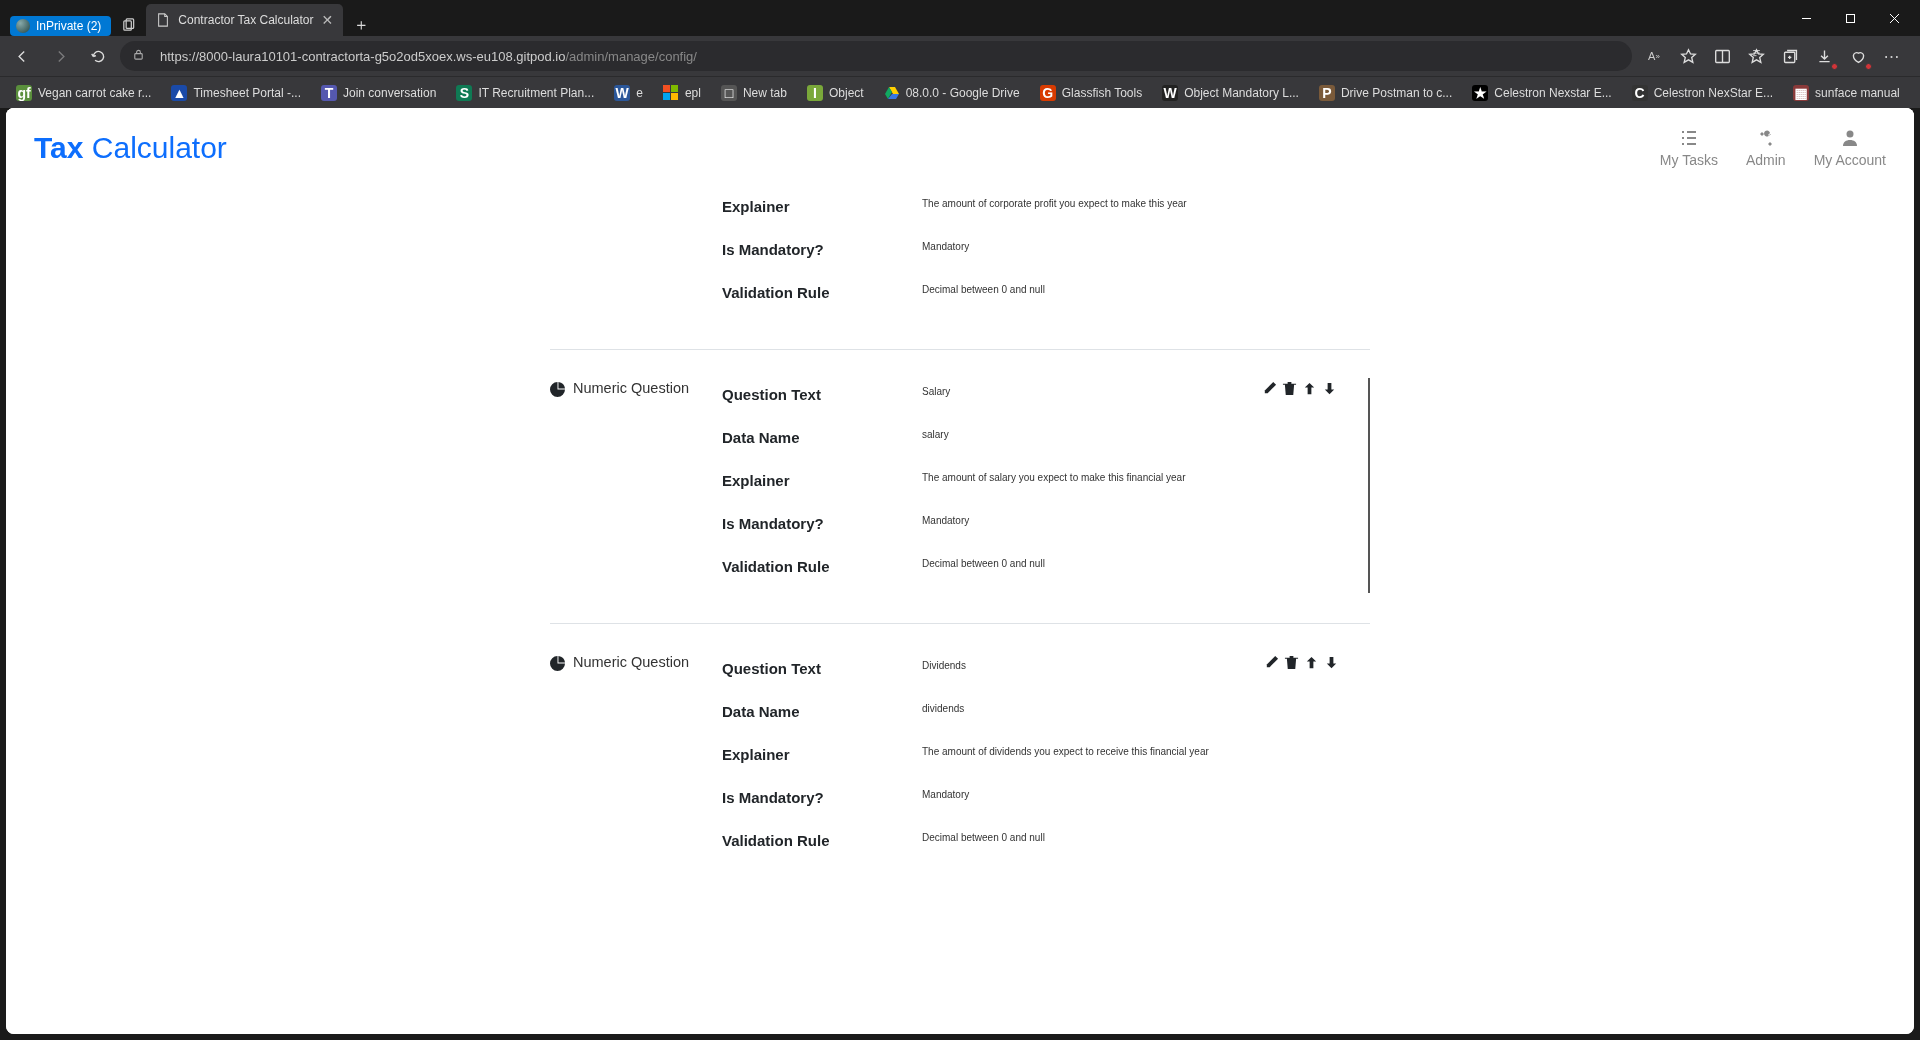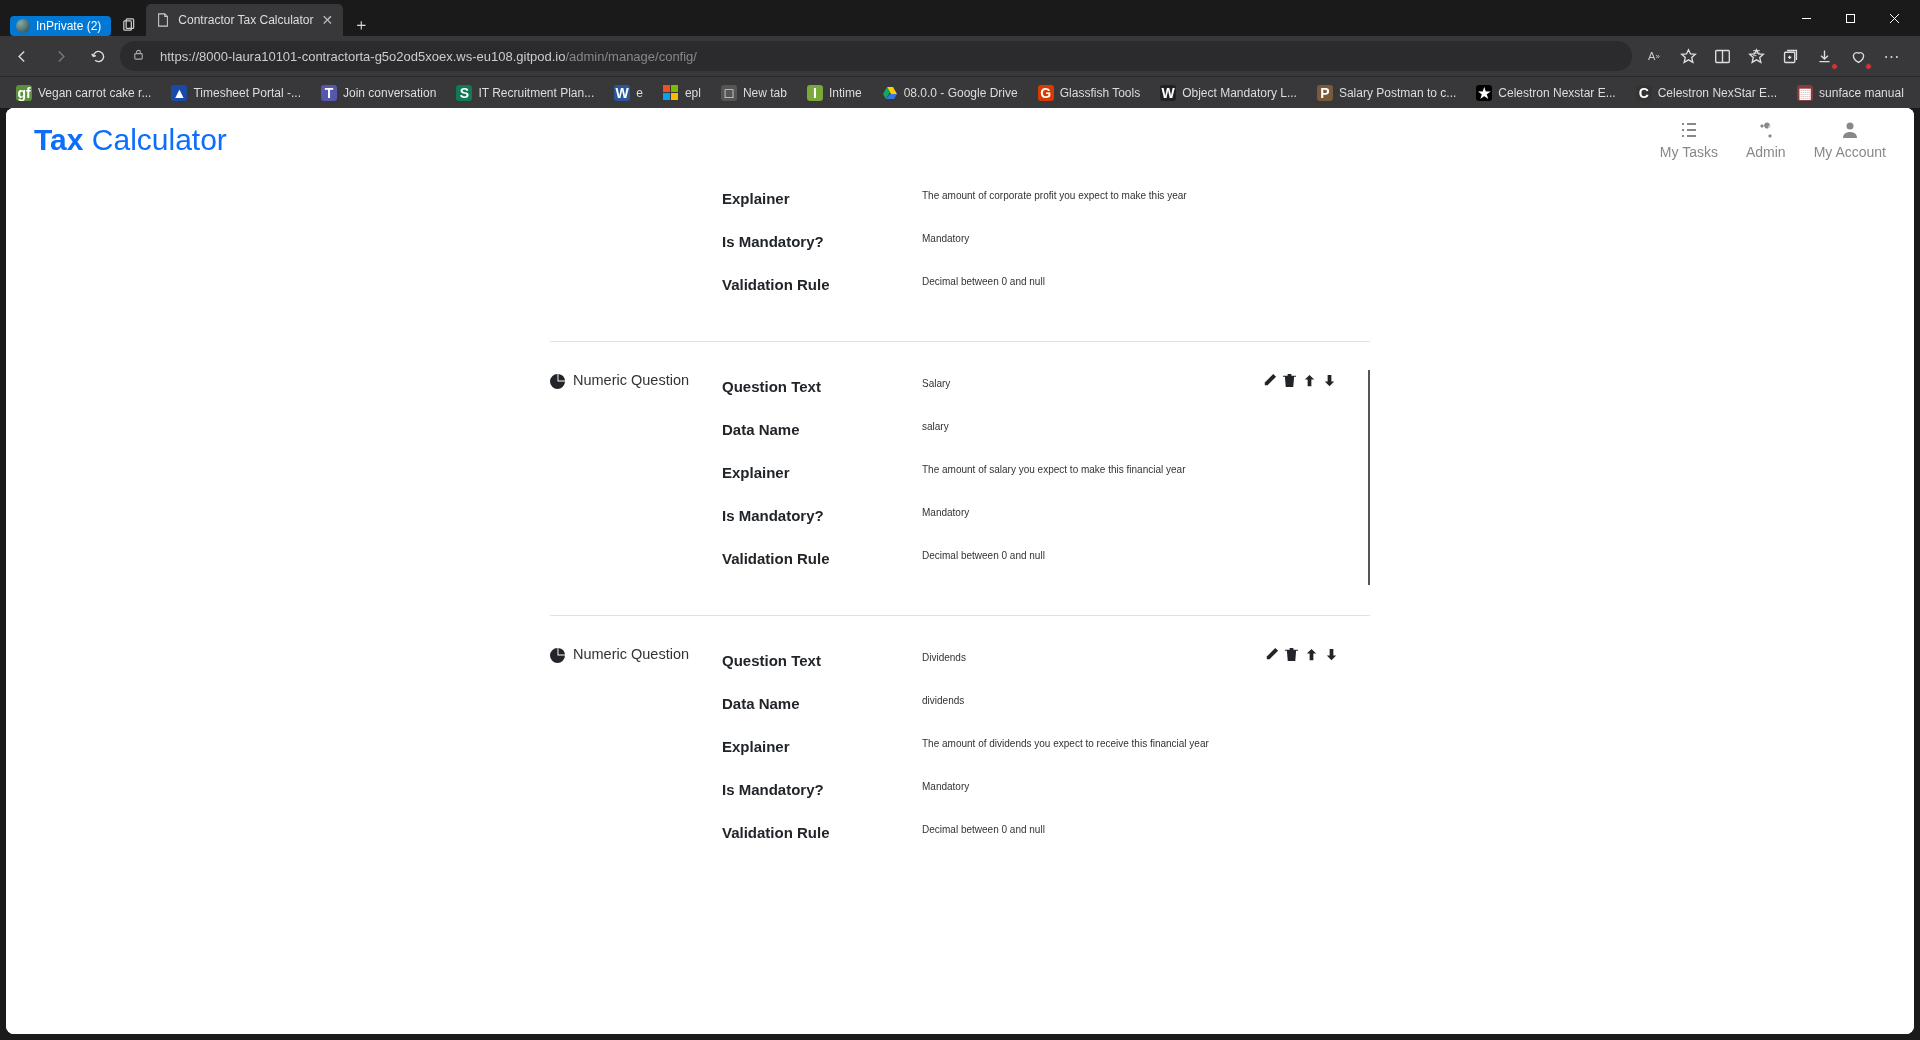--- a/index.html
+++ b/index.html
@@ -31,21 +31,21 @@
   .bk { display: flex; align-items: center; gap: 6px; color: #ddd; font-size: 12px; padding: 4px 8px; white-space: nowrap; border-radius: 4px; max-width: 160px; }
   .bk .favicon { width: 16px; height: 16px; border-radius: 3px; display: inline-flex; align-items: center; justify-content: center; font-size: 14px; font-weight: bold; color: #fff; flex-shrink: 0; }
   .bk-label { overflow: hidden; text-overflow: ellipsis;}
   .bk-overflow { color: #ccc; margin-left: auto; padding: 0 10px; }
 
   
   .viewport { position: absolute; left: 6px; right: 6px; top: 108px; bottom: 6px; background: #fff; border-radius: 8px; overflow: hidden; }
   .page-scroll { position: absolute; inset: 0; overflow-y: auto; }
   .page { background: #fff; color: #212529; min-height: 100%; }
 
-  .app-header { display: flex; align-items: center; justify-content: space-between; padding: 12px 28px 6px 28px; position: sticky; top: 0; background: #fff; z-index: 5; }
+  .app-header { display: flex; align-items: center; justify-content: space-between; padding: 20px 28px 6px 28px; position: sticky; top: 0; background: #fff; z-index: 5; }
   .brand { font-size: 30px; font-weight: 600; }
   .brand .bold { color: #0d6efd;}
   .brand .light { color: #0d6efd; font-weight: 400; }
   .header-nav { display: flex; gap: 28px; }
   .hn-item { display: flex; flex-direction: column; align-items: center; color: #888; font-size: 14px; gap: 4px; }
   .hn-item svg { width: 20px; height: 20px; fill: #888; }
 
   .content { max-width: 820px; margin: 0 auto; padding: 10px 0 60px; }
   .question-card { border-top: 1px solid #dee2e6; padding: 28px 0 30px; display: grid; grid-template-columns: 160px 1fr; gap: 0 12px; position: relative; }
   .question-card.first { border-top: none; padding-top: 6px; }
@@ -207,21 +207,21 @@
         </span>
       </span>
       <span class="bk-label">epl</span>
     </div>
     <div class="bk">
       <span class="favicon" style="background: rgb(85, 85, 85);">□</span>
       <span class="bk-label">New tab</span>
     </div>
     <div class="bk">
       <span class="favicon" style="background: rgb(122, 168, 58);">I</span>
-      <span class="bk-label">Intime</span>
+      <span class="bk-label">Object</span>
     </div>
     <div class="bk">
       <span class="favicon">
         <svg width="16" height="16" viewBox="0 0 16 16">
           <path d="M5 2h6l4 7h-6z" fill="#ffcf00"></path>
           <path d="M5 2L1 9l3 5 4-7z" fill="#11a861"></path>
           <path d="M4 14h8l3-5H8z" fill="#3777e3"></path>
         </svg>
       </span>
       <span class="bk-label">08.0.0 - Google Drive</span>
@@ -229,21 +229,21 @@
     <div class="bk">
       <span class="favicon" style="background: rgb(216, 59, 1);">G</span>
       <span class="bk-label">Glassfish Tools</span>
     </div>
     <div class="bk">
       <span class="favicon" style="background: rgb(34, 34, 34);">W</span>
       <span class="bk-label">Object Mandatory L...</span>
     </div>
     <div class="bk">
       <span class="favicon" style="background: rgb(122, 90, 58);">P</span>
-      <span class="bk-label">Salary Postman to c...</span>
+      <span class="bk-label">Drive Postman to c...</span>
     </div>
     <div class="bk">
       <span class="favicon" style="background: rgb(0, 0, 0);">★</span>
       <span class="bk-label">Celestron Nexstar E...</span>
     </div>
     <div class="bk">
       <span class="favicon" style="background: rgb(51, 51, 51);">C</span>
       <span class="bk-label">Celestron NexStar E...</span>
     </div>
     <div class="bk">

